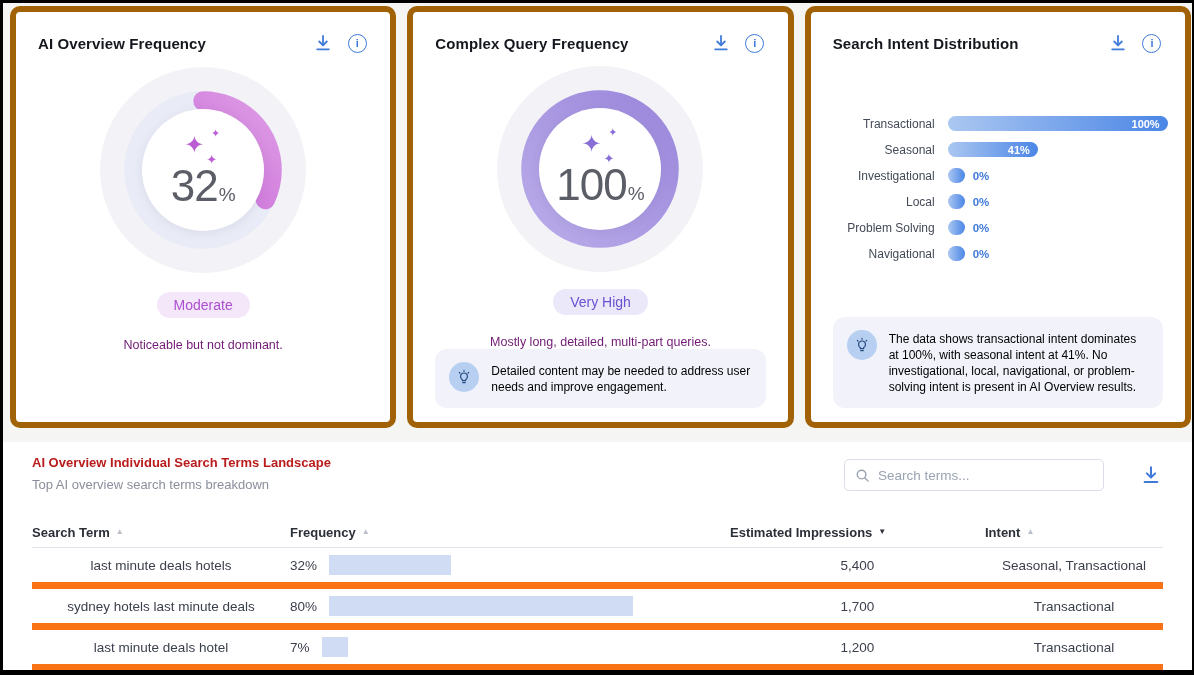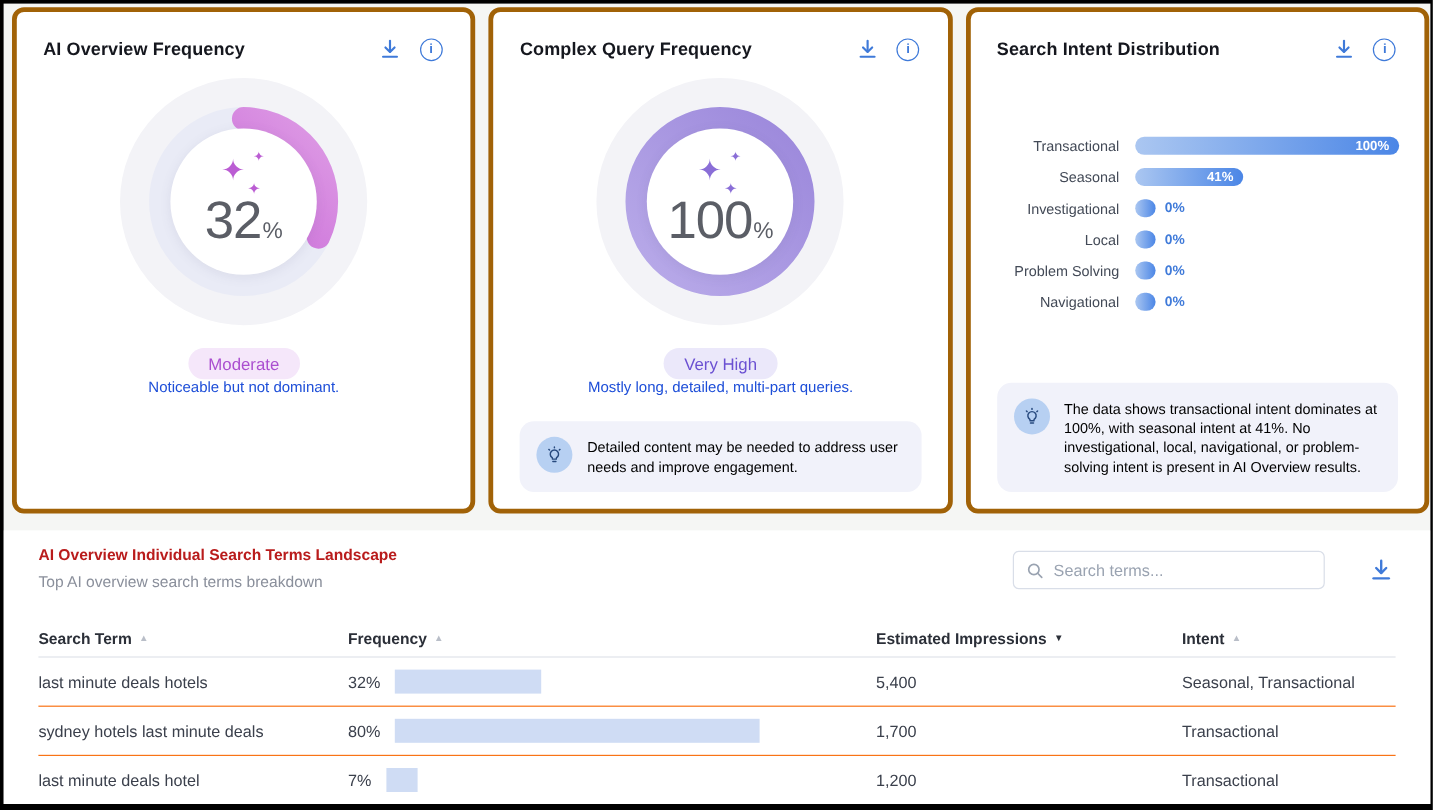--- a/index.html
+++ b/index.html
@@ -4,21 +4,21 @@
 <style>
   * { margin:0; padding:0; box-sizing:border-box; }
   html,body { width:1194px; height:675px; }
   body { background:#000; position:relative; overflow:hidden;
          font-family:"Liberation Sans","DejaVu Sans",sans-serif; }
   .page { position:absolute; top:3px; left:3px; right:2px; bottom:5px;
           background:#f5f6f4; overflow:hidden; }
 
   
   .cards-row { display:flex; gap:11px; padding:3px 1px 0 7px; }
-  .card { flex:1; height:422px; background:#fff; border:4px solid #a16207;
+  .card { flex:1; height:422px; background:#fff; border:6px solid #a16207;
           border-radius:10px; display:flex; flex-direction:column; align-items:center; }
   .card-header { align-self:stretch; display:flex; align-items:center;
                  padding:20px 22px 0 22px; }
   .card-title { font-size:15px; font-weight:700; color:#15171e; letter-spacing:.1px; }
   .card-actions { margin-left:auto; display:flex; align-items:center; gap:12px; }
   .icon-btn { width:22px; height:22px; display:grid; place-items:center; cursor:pointer; }
   .info-icon { width:19px; height:19px; border:1.8px solid #3f7ad9; border-radius:50%;
                display:grid; place-items:center; color:#3f7ad9;
                font-size:11px; font-weight:700; }
 
@@ -37,21 +37,21 @@
   .spark-s2 { position:absolute; right:5px; bottom:-4px; font-size:13px; line-height:13px; }
   .donut-pct { display:flex; align-items:baseline; color:#5b5e66; }
   .donut-pct .num { font-size:44px; font-weight:400; line-height:1; letter-spacing:-1px; }
   .donut-pct .unit { font-size:19px; margin-left:1px; }
   .mag { color:#bb5dd3; }
   .pur { color:#8a6ed7; }
 
   .badge { margin-top:8px; padding:5px 17px; border-radius:999px; font-size:14px; }
   .badge-moderate { background:#f5e7fa; color:#ab4fd0; }
   .badge-veryhigh { background:#ebe8fa; color:#6b50d2; }
-  .card-desc { margin-top:0; font-size:12.5px; color:#1d4ed8; }
+  .card-desc { margin-top:20px; font-size:12.5px; color:#701a75; }
 
   .tip-box { margin:auto 22px 14px 22px; align-self:stretch; background:#f1f2fa;
              border-radius:12px; padding:13px 14px; display:flex; align-items:flex-start; gap:12px; }
   .tip-icon { flex:0 0 30px; width:30px; height:30px; border-radius:50%; background:#b7d0f2;
               display:grid; place-items:center; }
   .tip-text { font-size:12px; line-height:16px; color:#000000; padding-top:1px; }
 
   
   .intent-chart { align-self:stretch; margin-top:62px; padding-left:12px; }
   .intent-row { display:flex; align-items:center; height:15px; margin-bottom:11px; }
@@ -74,21 +74,21 @@
                       font-family:inherit; background:transparent; }
   .search-box input::placeholder { color:#9aa3b1; }
   .panel-download { position:absolute; top:22px; right:30px; }
 
   .tbl-grid { display:grid; grid-template-columns:258px 440px 255px 1fr; align-items:center; }
   .tbl-head { margin-top:25px; height:31px; border-bottom:1px solid #dfe3e9; }
   .th { font-size:13px; font-weight:700; color:#2b2f38; display:flex; align-items:center; gap:6px; cursor:pointer; }
   .sort { font-size:8px; line-height:8px; }
   .sort.inactive { color:#b9bec8; }
   .sort.active { color:#2b2f38; }
-  .tbl-row { height:41px; border-bottom:1px solid #f97316; }
+  .tbl-row { height:41px; border-bottom:7px solid #f97316;text-align:center; }
   .td { font-size:13.5px; color:#3b404c; }
   .freq-cell { display:flex; align-items:center; }
   .freq-bar { height:20px; background:#cfdcf4; margin-left:12px; }
 
   svg { display:block; }
 </style>
 </head>
 <body>
 
 <div class="page">

